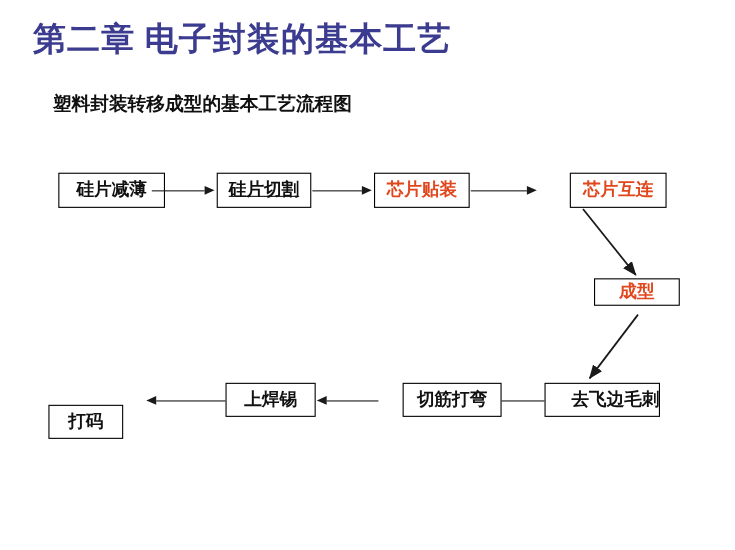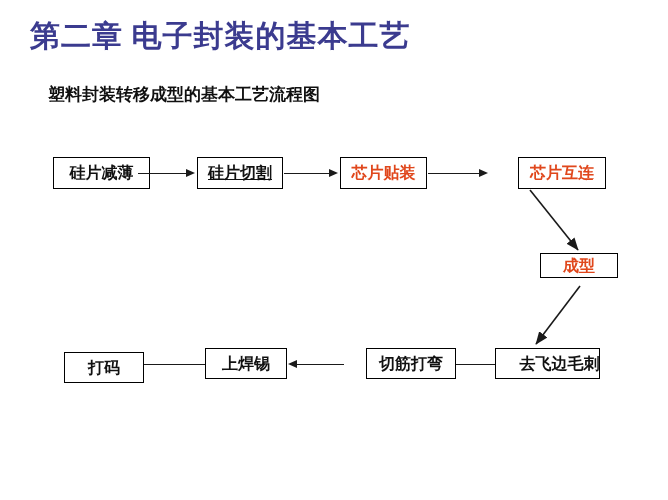--- a/index.html
+++ b/index.html
@@ -127,21 +127,21 @@
   <div class="flow-box" style="left:344px; top:348px; width:90px;  height:31px;margin-left:22px;">切筋打弯</div>
 
   <div class="arrow-h" style="left:297px; top:364px; width:47px;"></div>
   <div class="arrow-head left" style="left:288px; top:359.5px;"></div>
 
   <div class="flow-box" style="left:205px; top:348px; width:82px;  height:31px;">上焊锡</div>
 
   <div class="arrow-h" style="left:142px; top:364px; width:63px;"></div>
   <div class="arrow-head left" style="left:133px; top:359.5px;"></div>
 
-  <div class="flow-box" style="left:44px;  top:352px; width:80px;  height:31px;margin-left:20px;">打码</div>
+  <div class="flow-box" style="left:44px;  top:368px; width:68px;  height:31px;">打码</div>
 
   <svg class="diag-layer" viewBox="0 0 668 500">
     <defs>
       <marker id="ah" markerWidth="9" markerHeight="9" refX="7.5" refY="3.2" orient="auto" markerUnits="strokeWidth">
         <path d="M0,0 L8,3.2 L0,6.4 z" fill="#1a1a1a"></path>
       </marker>
     </defs>
 
     <line x1="530" y1="190" x2="578" y2="250" stroke="#1a1a1a" stroke-width="1.6" marker-end="url(#ah)"></line>
 

